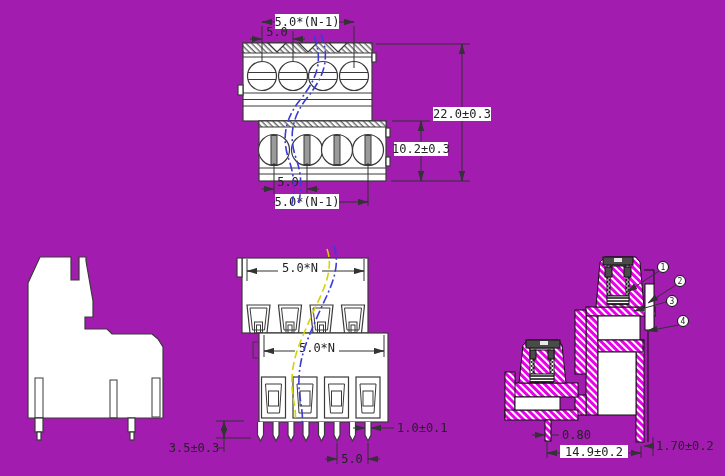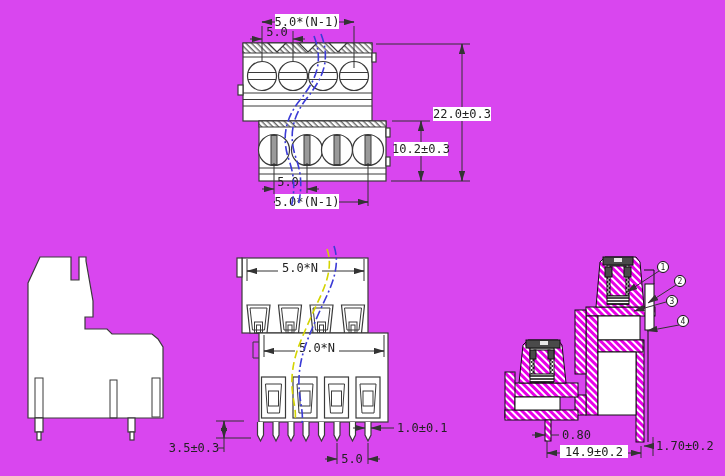--- a/index.html
+++ b/index.html
@@ -1,16 +1,16 @@
 <!DOCTYPE html>
 <html><head>
 <meta charset="utf-8">
 <style>
   html,body{margin:0;padding:0;background:#ffffff;}
-  .canvas{position:relative;width:725px;height:476px;background:#d946ef;overflow:hidden;
+  .canvas{position:relative;width:725px;height:476px;background:#a21caf;overflow:hidden;
           font-family:"DejaVu Sans Mono","Liberation Mono",monospace;}
   svg{display:block;}
   .dim{font-family:"DejaVu Sans Mono","Liberation Mono",monospace;font-size:12px;fill:#222222;}
   .callout-num{font-family:"DejaVu Sans Mono","Liberation Mono",monospace;font-size:8px;fill:#222222;}
   .ln{stroke:#333333;stroke-width:1;fill:none;}
   .geo{stroke:#3a3a3a;stroke-width:1.2;fill:#ffffff;}
   .geo-thin{stroke:#3a3a3a;stroke-width:1;fill:none;}
   .hatchm{fill:url(#hm);stroke:#111111;stroke-width:1;}
   .whitepart{fill:#ffffff;stroke:#111111;stroke-width:1;}
   .mask{fill:#ffffff;stroke:none;}

